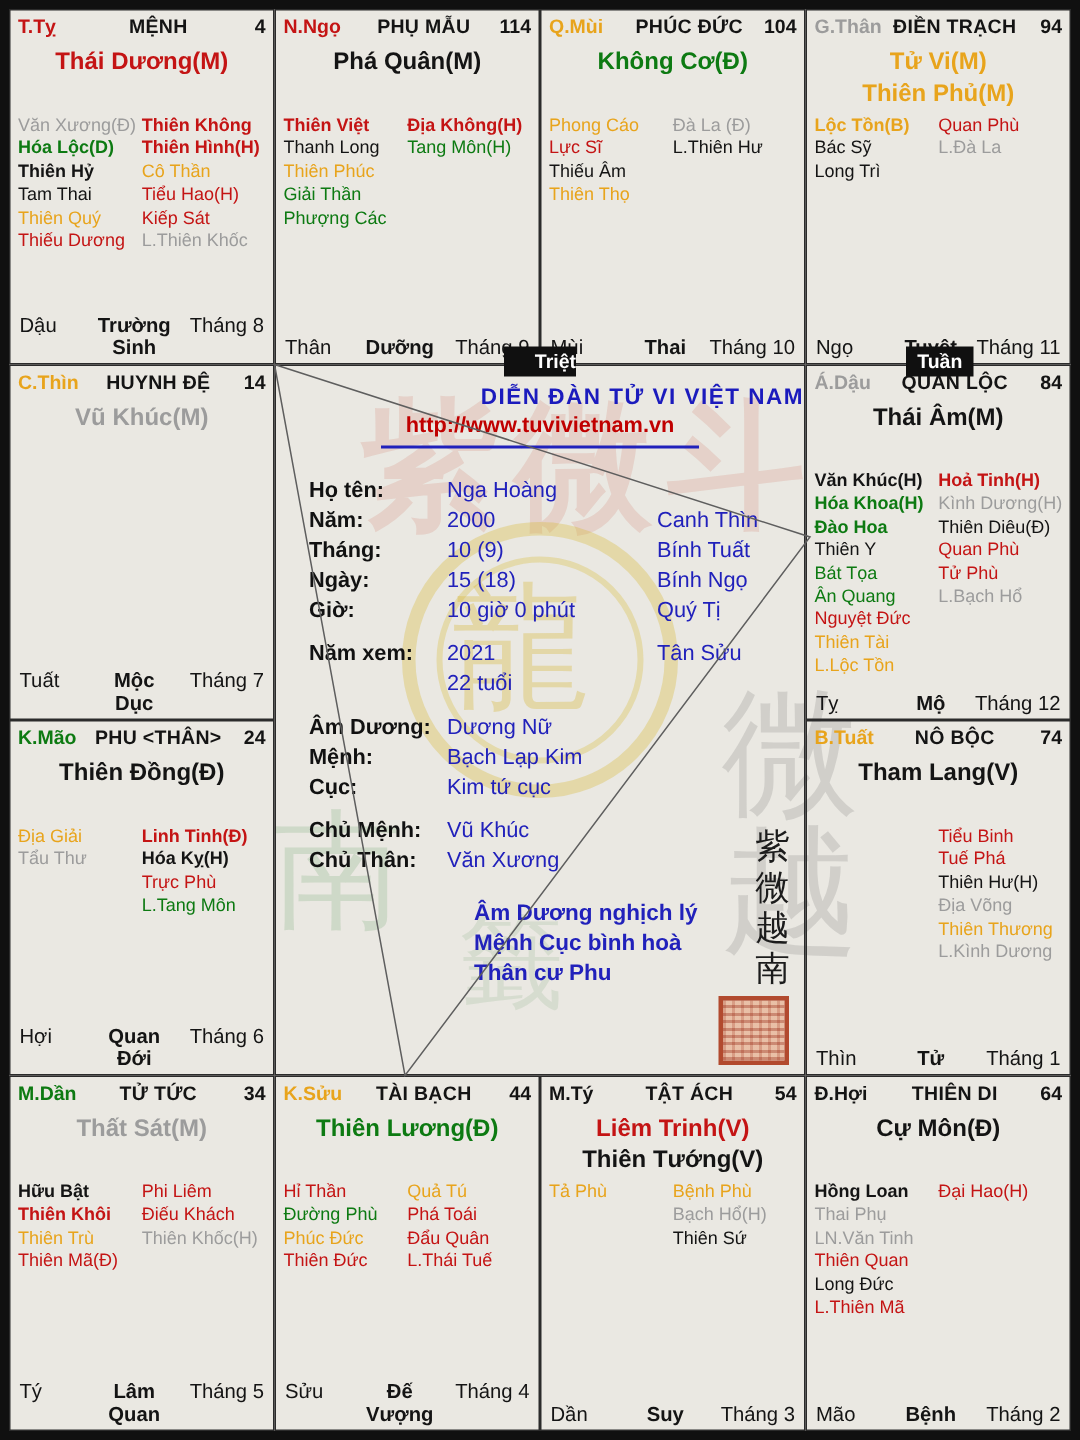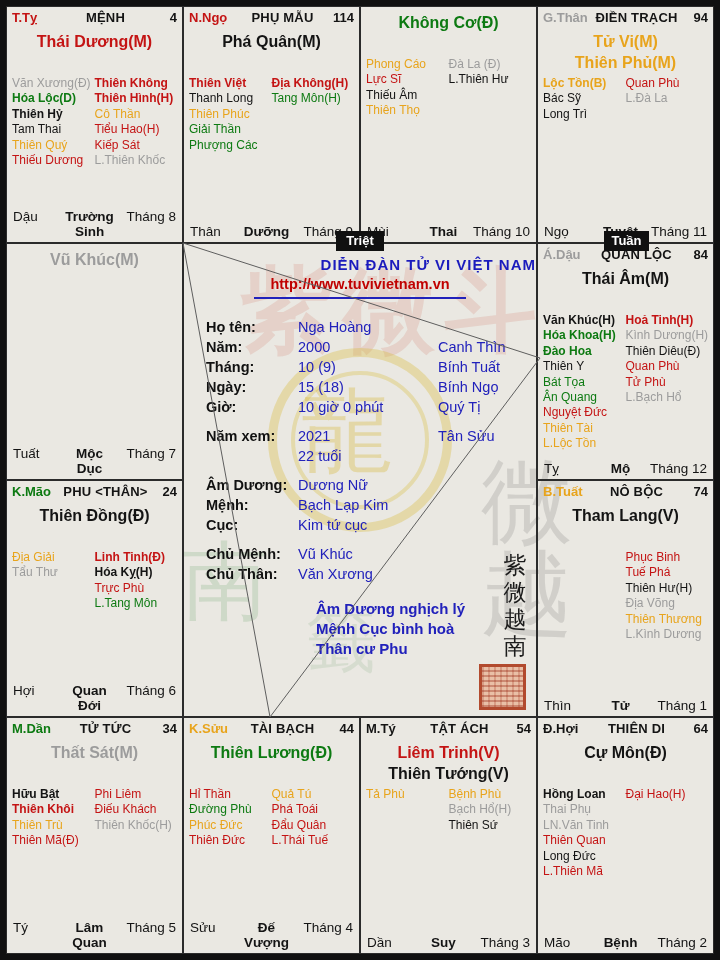--- a/index.html
+++ b/index.html
@@ -54,21 +54,21 @@
   #calli{position:absolute;left:314px;top:308px;width:34px;text-align:center;z-index:4;
          font-family:"DejaVu Serif",serif;font-size:23px;line-height:27px;color:#1c1c1c;}
   #seal{position:absolute;left:295px;top:420px;width:47px;height:46px;z-index:4;box-sizing:border-box;
         border:3px solid #b24a2e;background:
         repeating-linear-gradient(0deg,rgba(178,74,46,.55) 0 2px,rgba(230,150,110,.35) 2px 5px),
         repeating-linear-gradient(90deg,rgba(178,74,46,.45) 0 2px,rgba(235,170,130,.30) 2px 6px);}
   
   #tri{position:absolute;inset:0;z-index:3;pointer-events:none;}
   .tag{position:absolute;z-index:5;background:#101010;color:#fff;font-weight:bold;font-size:13px;
        text-align:center;line-height:20px;height:20px;}
-  #triet{left:330px;top:225px;width:48px;}
+  #triet{left:330px;top:225px;width:48px;text-align:right;}
   #tuan{left:598px;top:225px;width:45px;}
 </style>
 </head>
 <body>
 
 <div id="page">
 
   <div id="wm">
     <div class="wm wm-red">紫微斗</div>
     <div class="wm-circle"></div>
@@ -135,20 +135,25 @@
             <span class="st c-green">Tang Môn(H)</span>
           </div>
         </div>
         <div class="ftr">
           <span class="fb">Thân</span>
           <span class="fs">Dưỡng</span>
           <span class="fm">Tháng 9</span>
         </div>
       </div>
       <div class="cell" style="grid-area: 1 / 3;">
+        <div class="hdr">
+          <span class="br c-orange">Q.Mùi</span>
+          <span class="nm">PHÚC ĐỨC</span>
+          <span class="no">104</span>
+        </div>
         <div class="main">
           <span class="st c-green">Không Cơ(Đ)</span>
         </div>
         <div class="body">
           <div class="col">
             <span class="st c-orange">Phong Cáo</span>
             <span class="st c-red">Lực Sĩ</span>
             <span class="st c-black">Thiếu Âm</span>
             <span class="st c-orange">Thiên Thọ</span>
           </div>
@@ -184,20 +189,25 @@
             <span class="st c-gray">L.Đà La</span>
           </div>
         </div>
         <div class="ftr">
           <span class="fb">Ngọ</span>
           <span class="fs">Tuyệt</span>
           <span class="fm">Tháng 11</span>
         </div>
       </div>
       <div class="cell" style="grid-area: 2 / 1;">
+        <div class="hdr">
+          <span class="br c-orange">C.Thìn</span>
+          <span class="nm">HUYNH ĐỆ</span>
+          <span class="no">14</span>
+        </div>
         <div class="main">
           <span class="st c-gray">Vũ Khúc(M)</span>
         </div>
         <div class="ftr">
           <span class="fb">Tuất</span>
           <span class="fs">Mộc Dục</span>
           <span class="fm">Tháng 7</span>
         </div>
       </div>
       <div class="cell" style="grid-area: 2 / 4;">
@@ -268,21 +278,21 @@
           <span class="br c-orange">B.Tuất</span>
           <span class="nm">NÔ BỘC</span>
           <span class="no">74</span>
         </div>
         <div class="main">
           <span class="st c-black">Tham Lang(V)</span>
         </div>
         <div class="body">
           <div class="col"></div>
           <div class="col">
-            <span class="st c-red">Phục Binh</span>
+            <span class="st c-red">Tiểu Binh</span>
             <span class="st c-red">Tuế Phá</span>
             <span class="st c-black">Thiên Hư(H)</span>
             <span class="st c-gray">Địa Võng</span>
             <span class="st c-orange">Thiên Thương</span>
             <span class="st c-gray">L.Kình Dương</span>
           </div>
         </div>
         <div class="ftr">
           <span class="fb">Thìn</span>
           <span class="fs">Tử</span>

